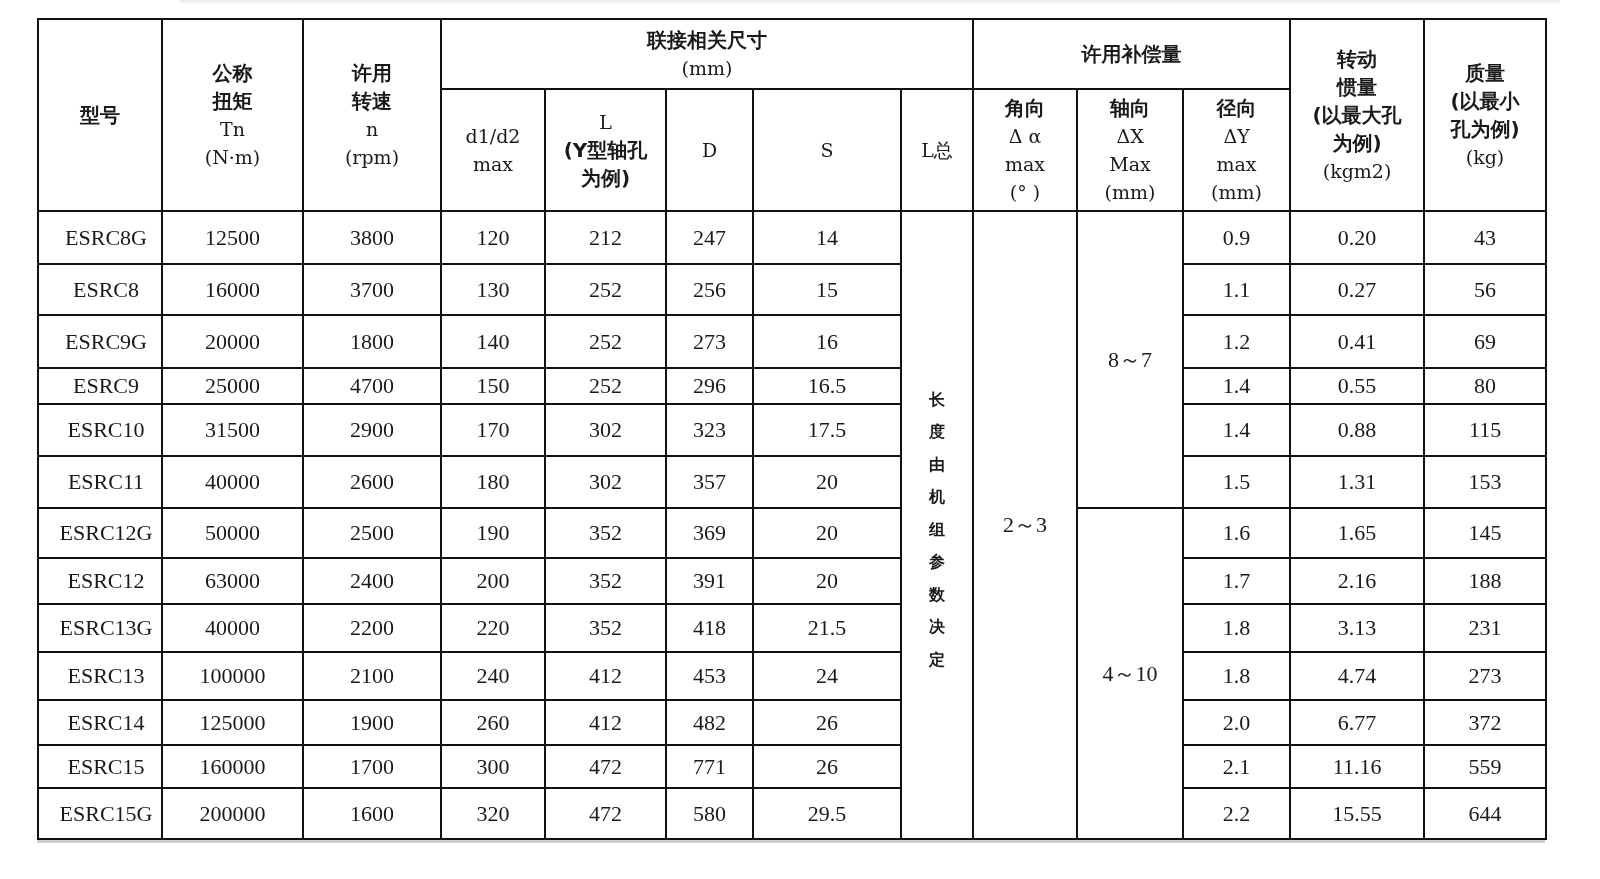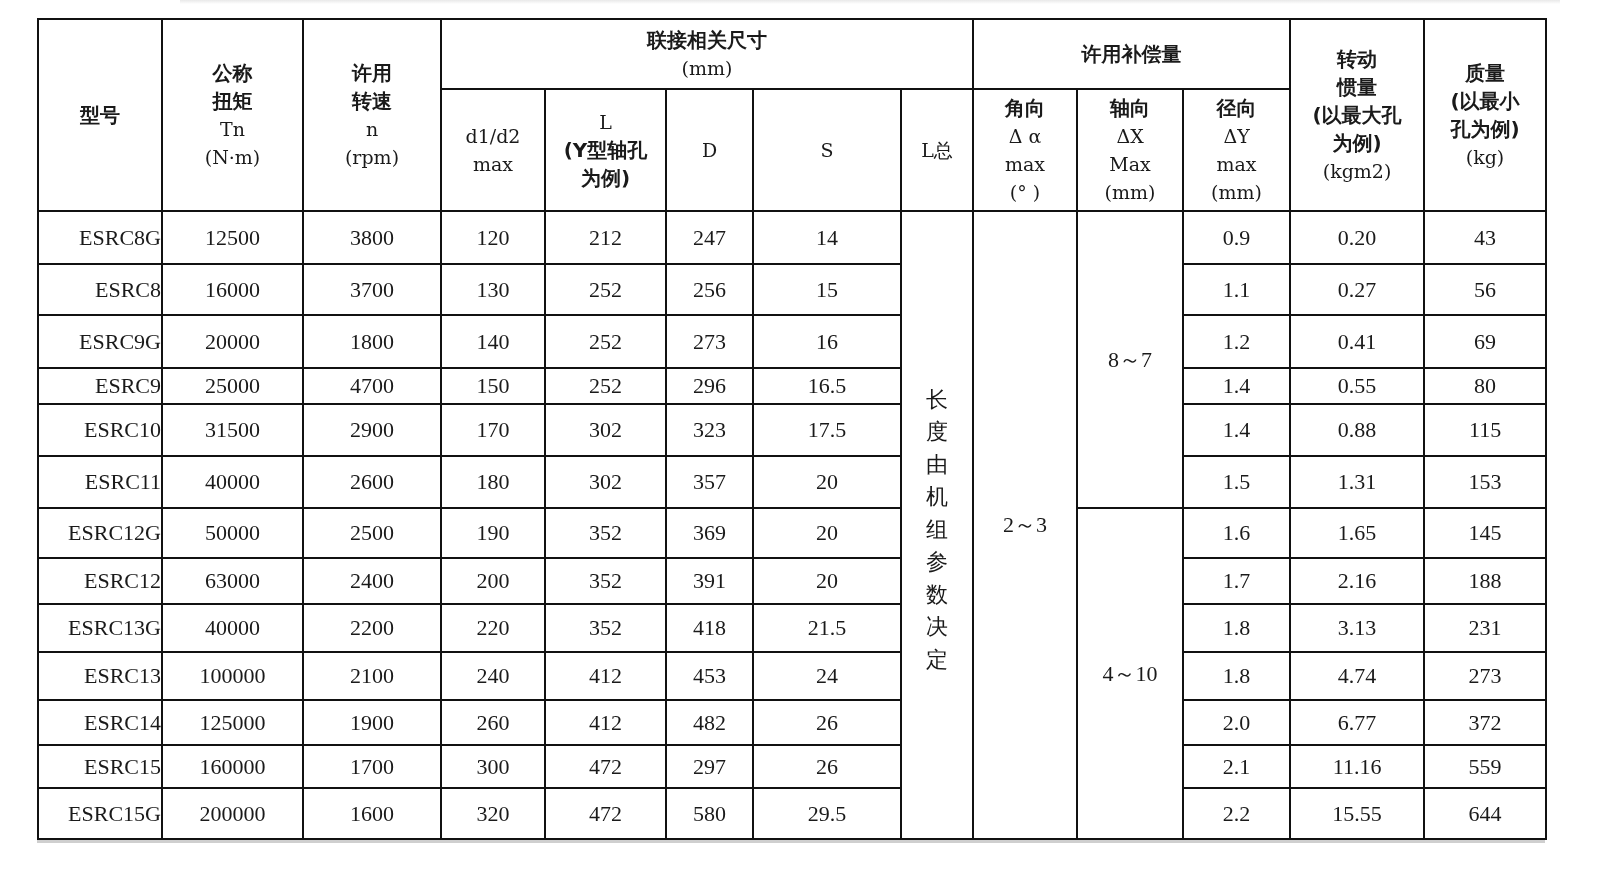--- a/index.html
+++ b/index.html
@@ -43,32 +43,33 @@
     table.spec th .cjk-bold {
       font-family: "DejaVu Sans", "Liberation Sans", sans-serif;
       font-weight: bold;
       font-size: 20px;
     }
     table.spec td {
       font-size: 22px;
       font-family: "Liberation Serif", "DejaVu Serif", serif;
     }
     table.spec td.model {
-      text-align: right;
+      text-align: center;
       padding-left: 12px;
     }
     .hline { display: block; }
     .vertical-text {
       font-family: "DejaVu Sans", "Liberation Sans", sans-serif;
-      font-size: 22px;
+      font-size: 16px;
       line-height: 32.5px;
       display: inline-block;
       width: 24px;
       word-break: break-all;
       margin-top: 10px;
+      font-weight: bold;
     }
     .bottom-shadow {
       position: absolute;
       left: 37px; top: 840px; width: 1508px; height: 3px;
       background: #cfcfcf;
     }
   </style>
 </head>
 <body>
 
@@ -317,21 +318,21 @@
       <td>6.77</td>
       <td>372</td>
     </tr>
 
     <tr style="height:43px">
       <td class="model">ESRC15</td>
       <td>160000</td>
       <td>1700</td>
       <td>300</td>
       <td>472</td>
-      <td>297</td>
+      <td>771</td>
       <td>26</td>
       <td>2.1</td>
       <td>11.16</td>
       <td>559</td>
     </tr>
 
     <tr style="height:51px">
       <td class="model">ESRC15G</td>
       <td>200000</td>
       <td>1600</td>

